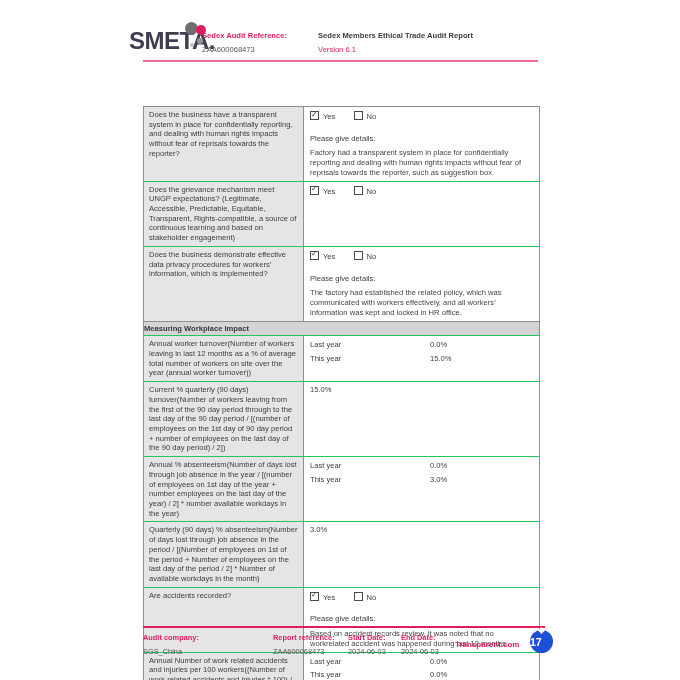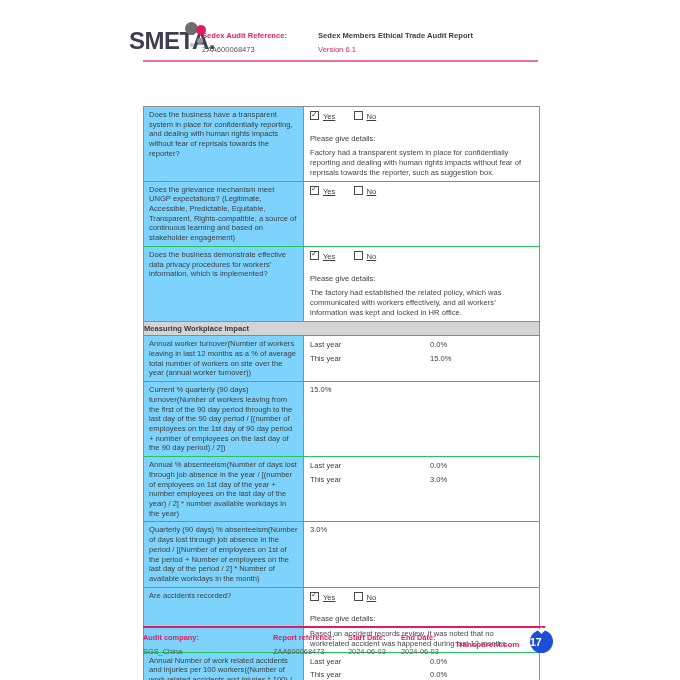--- a/index.html
+++ b/index.html
@@ -16,27 +16,27 @@
   .hdr-label{position:absolute;font-size:7.6px;font-weight:bold;color:#e11e5d;}
   .hdr-value{position:absolute;font-size:7.6px;color:#55555a;}
   .hdr-title{position:absolute;left:318px;top:31px;font-size:7.6px;font-weight:bold;color:#3c3c3c;}
   .hdr-version{position:absolute;left:318px;top:45px;font-size:7.6px;color:#e11e5d;}
   .hdr-rule{position:absolute;left:143px;top:60px;width:395px;height:2px;background:#ea6d9b;}
   
   .audit-table{position:absolute;left:143px;top:106px;width:395px;
                border:1px solid #8f8f8f;font-size:7.6px;line-height:1.28;}
   .trow{display:flex;border-top:1px solid #22c55e;}
   .trow:first-child{border-top:none;}
-  .cell-q{width:160px;min-width:160px;box-sizing:border-box;background:#7dd3fc;
+  .cell-q{width:160px;min-width:160px;box-sizing:border-box;background:#e5e5e5;
           border-right:1px solid #8f8f8f;padding:3px 5px;color:#3d3d3d;}
   .cell-a{flex:1;box-sizing:border-box;background:#ffffff;padding:3px 6px;color:#3d3d3d;}
   .sect-row{background:#d4d4d4;text-align:left;font-weight:bold;color:#3a3a3a;
             padding:2px 0;border-top:1px solid #8f8f8f;}
   .yn{margin:1px 0 2px 0;}
-  .yn .grp{margin-right:16px;text-decoration:underline;}
+  .yn .grp{margin-right:16px;}
   .cb{display:inline-block;width:7px;height:7px;border:1px solid #4a4a4a;background:#fff;
       vertical-align:-1px;margin-right:4px;position:relative;}
   .cb.checked::after{content:"\2713";position:absolute;left:0px;top:-2.5px;font-size:8px;
                      color:#333;}
   .details-label{margin-top:12px;}
   .details-text{margin-top:5px;color:#454545;}
   .vrow{display:flex;margin:1px 0 4px 0;}
   .vlabel{width:120px;}
   
   .ftr-rule{position:absolute;left:143px;top:626px;width:402px;height:2px;background:#e11e5d;}

